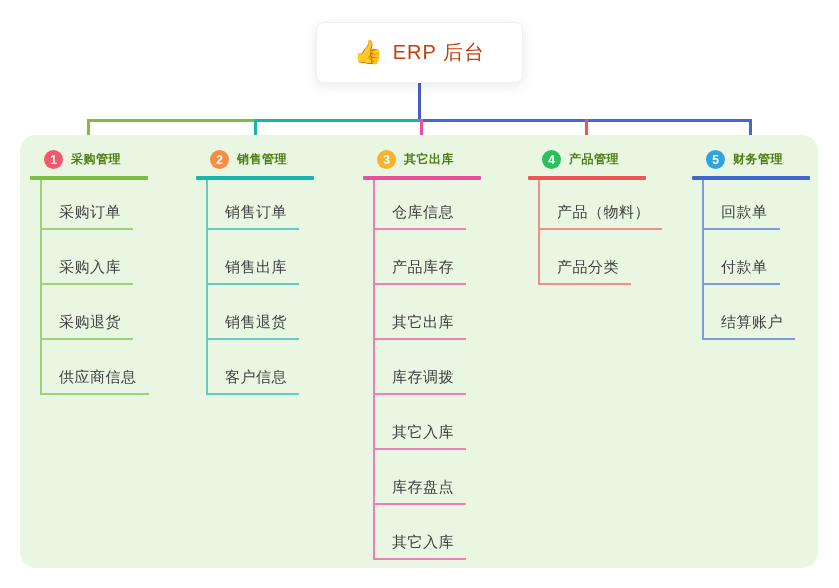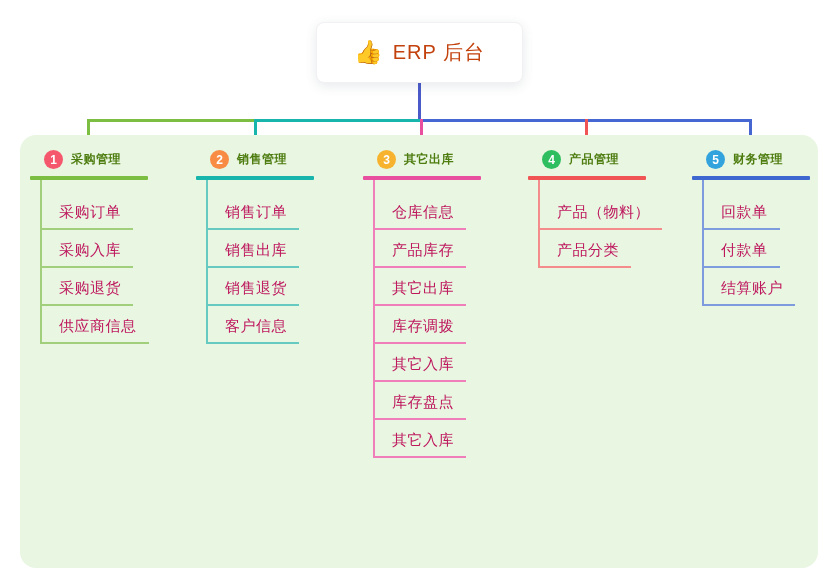--- a/index.html
+++ b/index.html
@@ -47,25 +47,25 @@
   }
   .badge{
     width:19px;height:19px;border-radius:50%;background:var(--badge);
     color:#ffffff;font-size:12px;font-weight:bold;
     display:flex;align-items:center;justify-content:center;flex:0 0 auto;
   }
   .branch-title{font-size:12px;font-weight:700;color:#4d7c0f;white-space:nowrap;letter-spacing:.5px;}
   .branch-underline{height:4px;width:100%;background:var(--line);border-radius:1px;}
 
   .children{margin-left:10px;border-left:2px solid var(--thin);}
-  .child{display:flex;align-items:flex-end;height:38px;cursor:pointer;}
+  .child{display:flex;align-items:flex-end;height:55px;cursor:pointer;}
   .child:first-child{height:50px;}
   .child-label{
     display:inline-block;white-space:nowrap;
-    font-size:15px;color:#be185d;letter-spacing:.5px;
+    font-size:15px;color:#404040;letter-spacing:.5px;
     padding:0 12px 6px 17px;
     border-bottom:2px solid var(--thin);
   }
 </style>
 </head>
 <body>
 
 <div class="stage">
 
   <div class="line stem" style="background: rgb(74, 90, 201);"></div>

